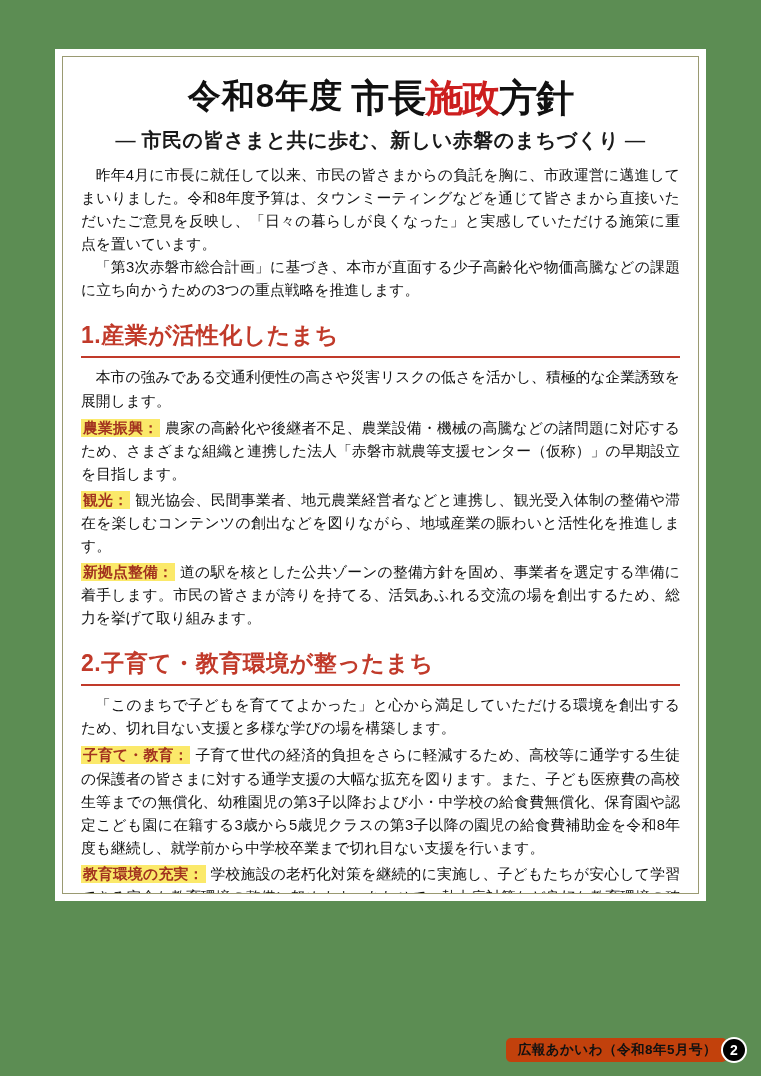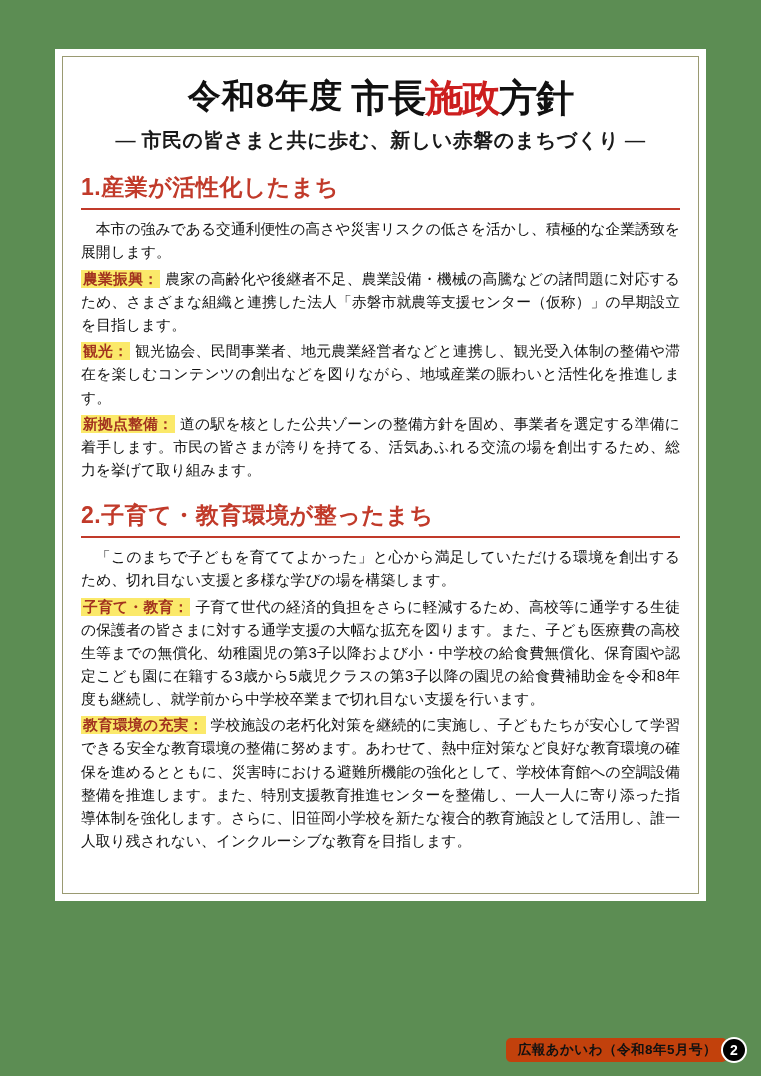--- a/index.html
+++ b/index.html
@@ -37,20 +37,22 @@
   <div class="content-frame">
     <div class="content-inner">
 
       <div class="title-block">
         <span class="title-prefix">令和8年度</span>
         <span class="title-main"><span>市長</span><span class="title-red">施政</span><span>方針</span></span>
       </div>
       <div class="subtitle">― 市民の皆さまと共に歩む、新しい赤磐のまちづくり ―</div>
 
       <div class="intro">
+        <p>昨年4月に市長に就任して以来、市民の皆さまからの負託を胸に、市政運営に邁進してまいりました。令和8年度予算は、タウンミーティングなどを通じて皆さまから直接いただいたご意見を反映し、「日々の暮らしが良くなった」と実感していただける施策に重点を置いています。</p>
+        <p>「第3次赤磐市総合計画」に基づき、本市が直面する少子高齢化や物価高騰などの課題に立ち向かうための3つの重点戦略を推進します。</p>
       </div>
 
       <div>
         <div class="section-heading">1.産業が活性化したまち</div>
         <p class="lead">本市の強みである交通利便性の高さや災害リスクの低さを活かし、積極的な企業誘致を展開します。</p>
         <p class="item"><span class="hl">農業振興：</span><span>農家の高齢化や後継者不足、農業設備・機械の高騰などの諸問題に対応するため、さまざまな組織と連携した法人「赤磐市就農等支援センター（仮称）」の早期設立を目指します。</span></p>
         <p class="item"><span class="hl">観光：</span><span>観光協会、民間事業者、地元農業経営者などと連携し、観光受入体制の整備や滞在を楽しむコンテンツの創出などを図りながら、地域産業の賑わいと活性化を推進します。</span></p>
         <p class="item"><span class="hl">新拠点整備：</span><span>道の駅を核とした公共ゾーンの整備方針を固め、事業者を選定する準備に着手します。市民の皆さまが誇りを持てる、活気あふれる交流の場を創出するため、総力を挙げて取り組みます。</span></p>
       </div>
 

